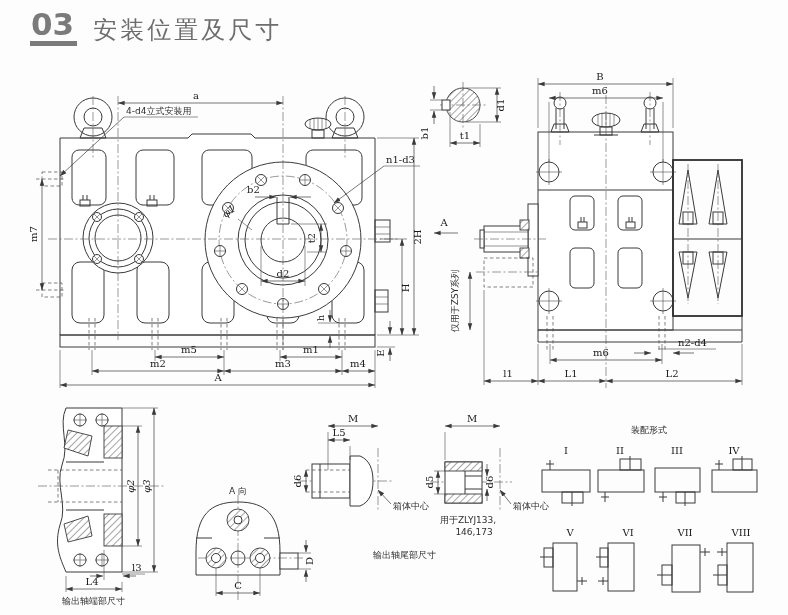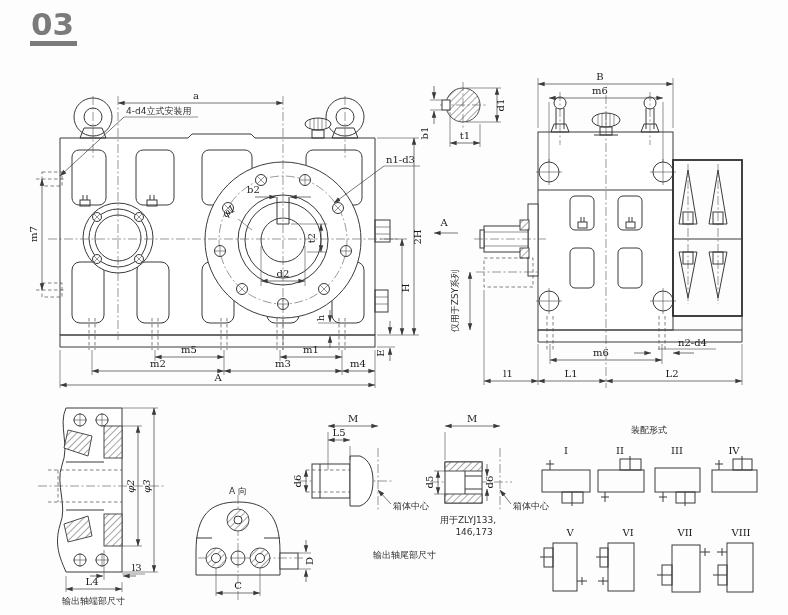--- a/index.html
+++ b/index.html
@@ -23,20 +23,21 @@
   text.cjk { font-family:"DejaVu Sans","Liberation Sans",sans-serif; font-size:9px; fill:#2e2e2e; }
   text.sm { font-size:9px; }
 </style>
 </head>
 <body>
 
 <div class="page">
 
   <div class="hdr">
     <div class="hdr-num">03</div>
+    <div class="hdr-title">安装位置及尺寸</div>
   </div>
 
   <svg width="788" height="615" viewBox="0 0 788 615">
     <defs>
       <marker id="mA" viewBox="0 0 10 10" refX="9.5" refY="5" markerWidth="10" markerHeight="10" orient="auto-start-reverse">
         <path d="M0,1.8 L10,5 L0,8.2 Z" fill="#3a3a3a"></path>
       </marker>
       <pattern id="hatch" patternUnits="userSpaceOnUse" width="5" height="5" patternTransform="rotate(45)">
         <rect width="5" height="5" fill="#fff"></rect>
         <line x1="0" y1="0" x2="0" y2="5" stroke="#4a4a4a" stroke-width="1"></line>

